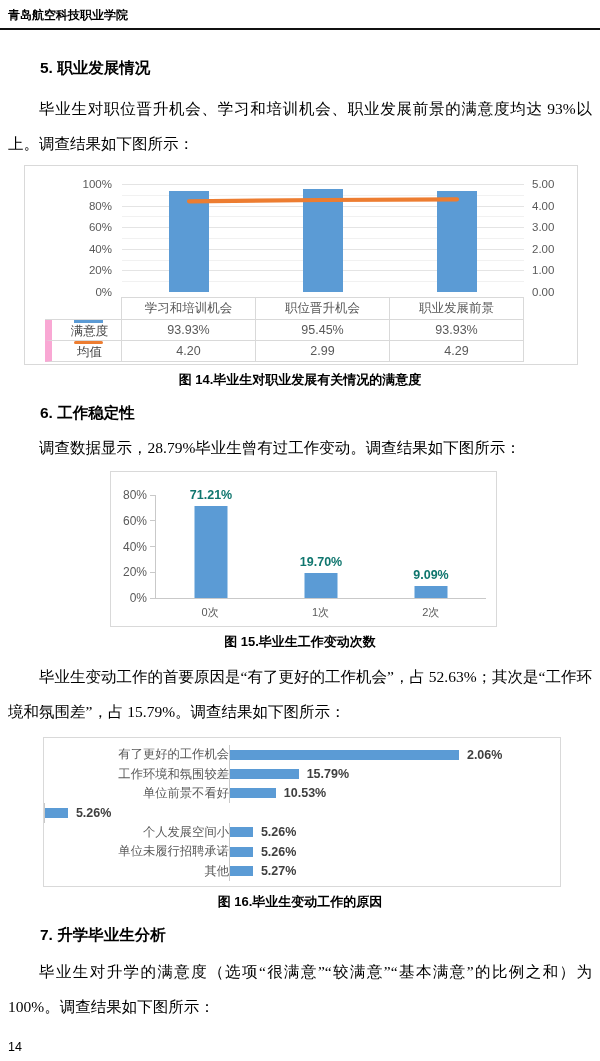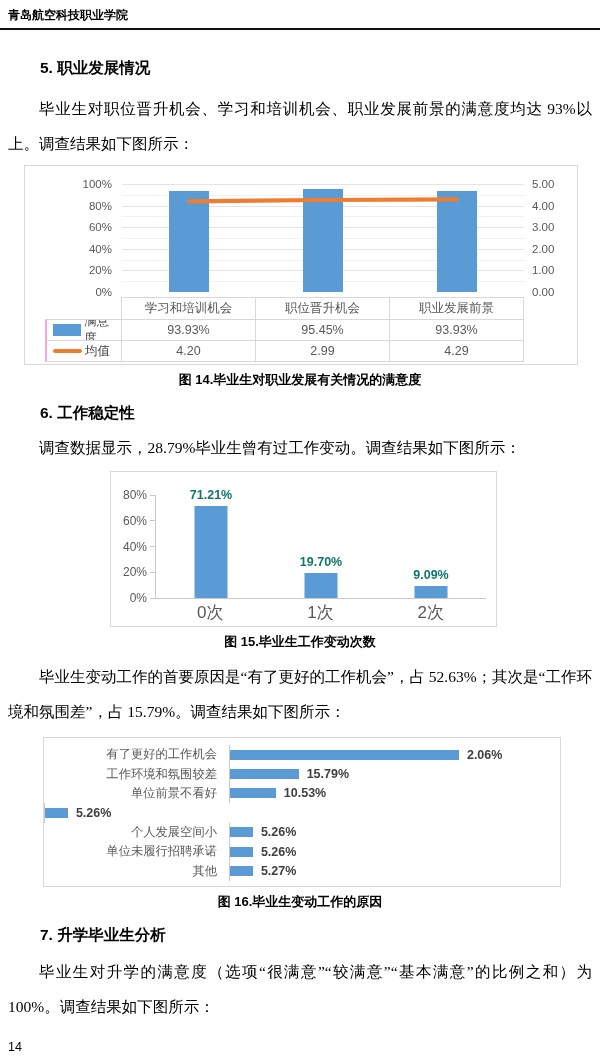--- a/index.html
+++ b/index.html
@@ -35,22 +35,22 @@
        repeating-linear-gradient(to bottom,transparent 0,transparent 10.8px,#f1f1f1 10.8px,#f1f1f1 11.8px,transparent 11.8px,transparent 21.6px);}
   .f14bar{position:absolute;bottom:0;width:40px;background:#5B9BD5;}
   .f14-plot svg{position:absolute;left:0;top:0;width:100%;height:100%;overflow:visible;}
   .f14-table{display:grid;grid-template-columns:77px repeat(3,1fr);
              grid-template-rows:23px 21px 21px;margin:5px 53px 0 20px;
              font-family:"Liberation Sans","DejaVu Sans",sans-serif;font-size:12.5px;
              color:#595959;}
   .tc{border-right:1px solid #D9D9D9;border-bottom:1px solid #D9D9D9;
       display:flex;align-items:center;justify-content:center;overflow:hidden;}
   .tc.chead{border-top:1px solid #D9D9D9;}
-  .tc.legend{border-left:2px solid #f9a8d4;justify-content:flex-start;
-             padding-left:6px;color:#404040;}
+  .tc.legend{border-left:7px solid #f9a8d4;justify-content:flex-start;
+             padding-left:6px;color:#404040;flex-direction:column;}
   .tc.corner{border-right:1px solid #D9D9D9;}
   .sw-bar{display:inline-block;width:29px;height:12px;background:#5B9BD5;margin-right:3px;}
   .sw-line{display:inline-block;width:29px;height:4.5px;border-radius:2px;
            background:#ED7D31;margin-right:3px;}
 
   
   .f15-box{box-sizing:border-box;margin:6px 0 0 102px;width:387px;height:156px;
            border:1px solid #D9D9D9;background:#fff;padding:23px 10px 0 0;}
   .f15-grid{display:grid;grid-template-columns:44px 1fr;}
   .f15-yaxis{position:relative;font-family:"Liberation Sans","DejaVu Sans",sans-serif;
@@ -60,30 +60,30 @@
   .f15-yaxis .dash{display:inline-block;width:5px;height:1px;background:#C9C9C9;}
   .f15-plot{position:relative;height:103px;display:flex;align-items:flex-end;
             border-left:1px solid #C9C9C9;border-bottom:1px solid #C9C9C9;}
   .f15-col{flex:1;position:relative;height:100%;}
   .f15bar{position:absolute;bottom:0;left:50%;transform:translateX(-50%);
           width:33px;background:#5B9BD5;}
   .f15lbl{position:absolute;left:50%;transform:translateX(-50%);white-space:nowrap;
           font-family:"Liberation Sans","DejaVu Sans",sans-serif;font-size:12.5px;
           font-weight:600;color:#0f766e;}
   .f15-cats{display:flex;margin-left:44px;height:26px;align-items:center;
-            font-family:"Liberation Sans","DejaVu Sans",sans-serif;font-size:17px;
+            font-family:"Liberation Sans","DejaVu Sans",sans-serif;font-size:11px;
             color:#595959;}
   .f15-cats span{flex:1;text-align:center;}
 
   
   .f16-box{box-sizing:border-box;margin:8px 0 0 35px;width:518px;height:150px;
            border:1px solid #D9D9D9;background:#fff;padding:7px 0;}
   .f16-row{display:grid;grid-template-columns:185px 1fr;height:19.4px;
            align-items:center;}
-  .f16-cat{text-align:right;padding-right:12px;font-family:"Liberation Sans","DejaVu Sans",sans-serif;
+  .f16-cat{text-align:right;padding-right:0;font-family:"Liberation Sans","DejaVu Sans",sans-serif;
            font-size:12.3px;color:#595959;white-space:nowrap;}
   .f16-track{display:flex;align-items:center;border-left:1px solid #C9C9C9;
              height:100%;}
   .f16bar{height:10px;background:#5B9BD5;}
   .f16val{margin-left:8px;font-family:"Liberation Sans","DejaVu Sans",sans-serif;
           font-size:12.5px;font-weight:600;color:#3f3f3f;white-space:nowrap;}
 
   .pagenum{font-family:"Liberation Sans","DejaVu Sans",sans-serif;font-weight:400;
            font-size:12.5px;margin-top:16px;}
 </style>

